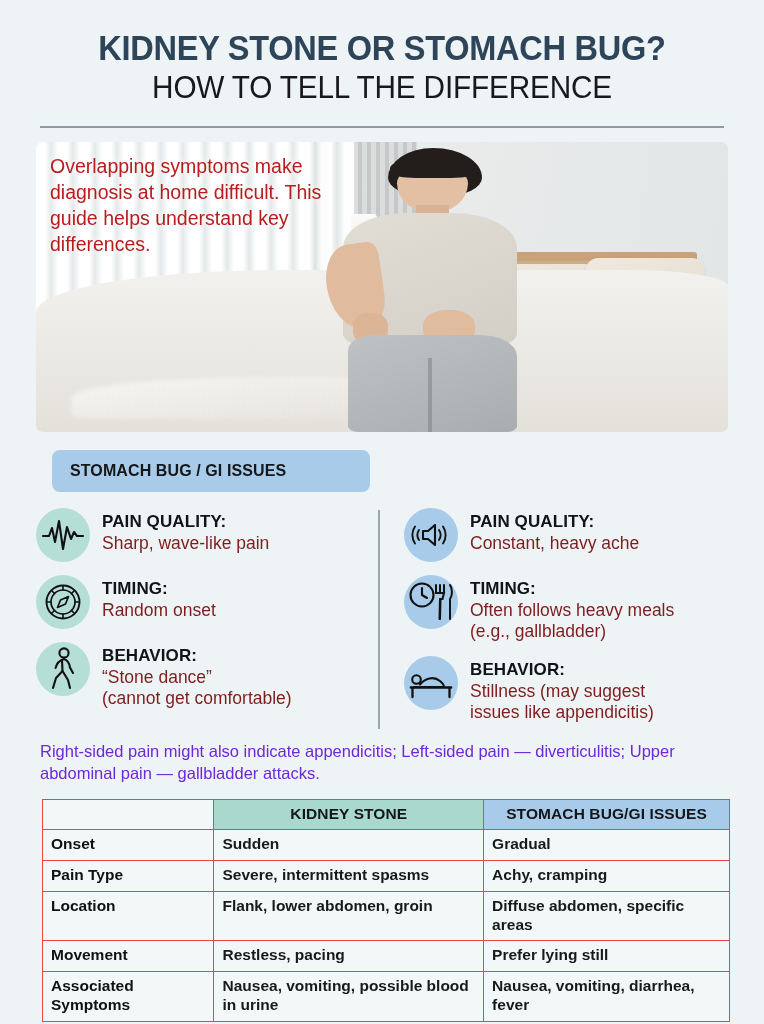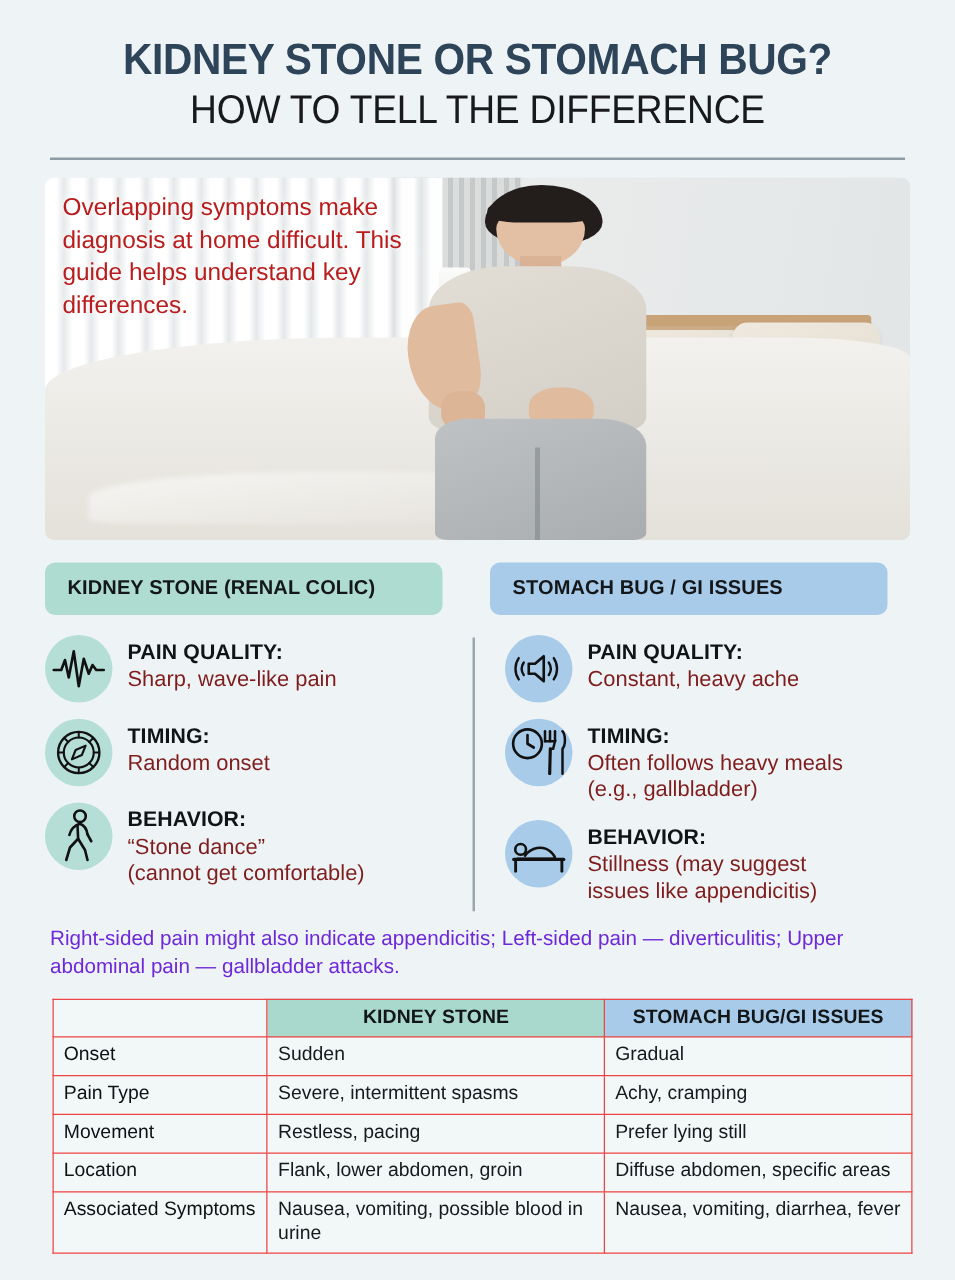--- a/index.html
+++ b/index.html
@@ -299,22 +299,22 @@
     line-height: 1.2;
     background: #f2f7f8;
   }
   thead th { height: 30px; }
   th.c0, td.c0 { width: 166px; font-weight: bold; color: #0f1214; }
   th.c1, td.c1 { width: 261px; }
   th.c2, td.c2 { width: 238px; }
   th.c0 { background: #f2f7f8; }
   th.c1 { background: #a9d9cd; font-weight: bold; letter-spacing: 0.1px; }
   th.c2 { background: #a7cbe8; font-weight: bold; letter-spacing: 0.1px; }
-  td { font-weight: normal; color: #171a1d; }
-  td.c0 { font-weight: normal; }
+  td { font-weight: bold; color: #171a1d; }
+  td.c0 { font-weight: bold; }
   tbody tr { height: 31px; }
   tbody tr:last-child { height: 48px; }
 </style>
 </head>
 <body>
 
 <div class="title-block">
   <div class="title-line1">KIDNEY STONE OR STOMACH BUG?</div>
   <div class="title-line2">HOW TO TELL THE DIFFERENCE</div>
   <div class="title-rule"></div>
@@ -342,21 +342,20 @@
       <div class="p-hand-back"></div>
       <div class="p-hand-front"></div>
       <div class="p-pants"></div>
       <div class="p-leg-split"></div>
     </div>
   </div>
   <div class="intro">Overlapping symptoms make diagnosis at home difficult. This guide helps understand key differences.</div>
 </div>
 
 <div class="pills">
-  <div class="pill pill-left">KIDNEY STONE (RENAL COLIC)</div>
   <div class="pill pill-right">STOMACH BUG / GI ISSUES</div>
 </div>
 
 <div class="cols">
   <div class="col-divider"></div>
 
   <div class="col col-left">
 
     <div class="feature">
       <div class="ficon ficon-green">
@@ -490,28 +489,28 @@
         <td class="c0">Onset</td>
         <td class="c1">Sudden</td>
         <td class="c2">Gradual</td>
       </tr>
       <tr>
         <td class="c0">Pain Type</td>
         <td class="c1">Severe, intermittent spasms</td>
         <td class="c2">Achy, cramping</td>
       </tr>
       <tr>
+        <td class="c0">Location</td>
+        <td class="c1">Flank, lower abdomen, groin</td>
+        <td class="c2">Diffuse abdomen, specific areas</td>
+      </tr>
+      <tr>
         <td class="c0">Movement</td>
         <td class="c1">Restless, pacing</td>
         <td class="c2">Prefer lying still</td>
-      </tr>
-      <tr>
-        <td class="c0">Location</td>
-        <td class="c1">Flank, lower abdomen, groin</td>
-        <td class="c2">Diffuse abdomen, specific areas</td>
       </tr>
       <tr>
         <td class="c0">Associated Symptoms</td>
         <td class="c1">Nausea, vomiting, possible blood in urine</td>
         <td class="c2">Nausea, vomiting, diarrhea, fever</td>
       </tr>
     </tbody>
   </table>
 </div>
 

